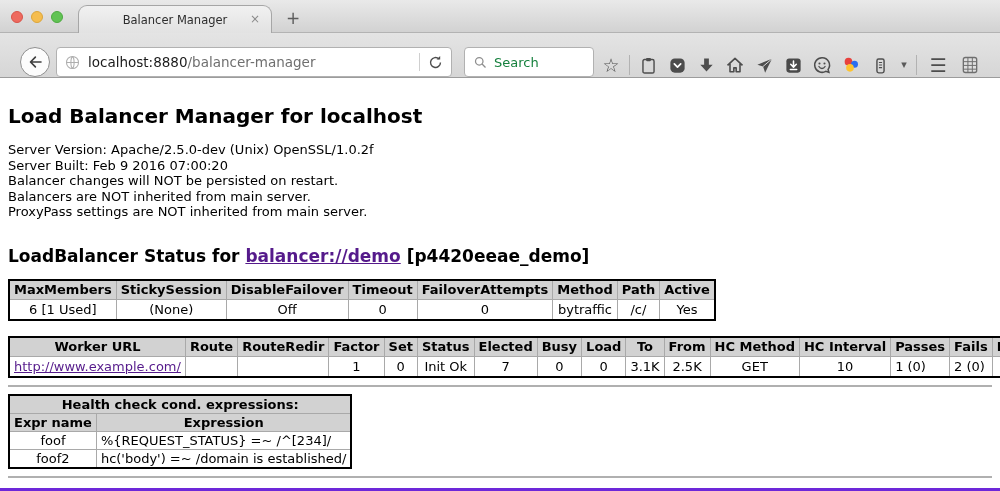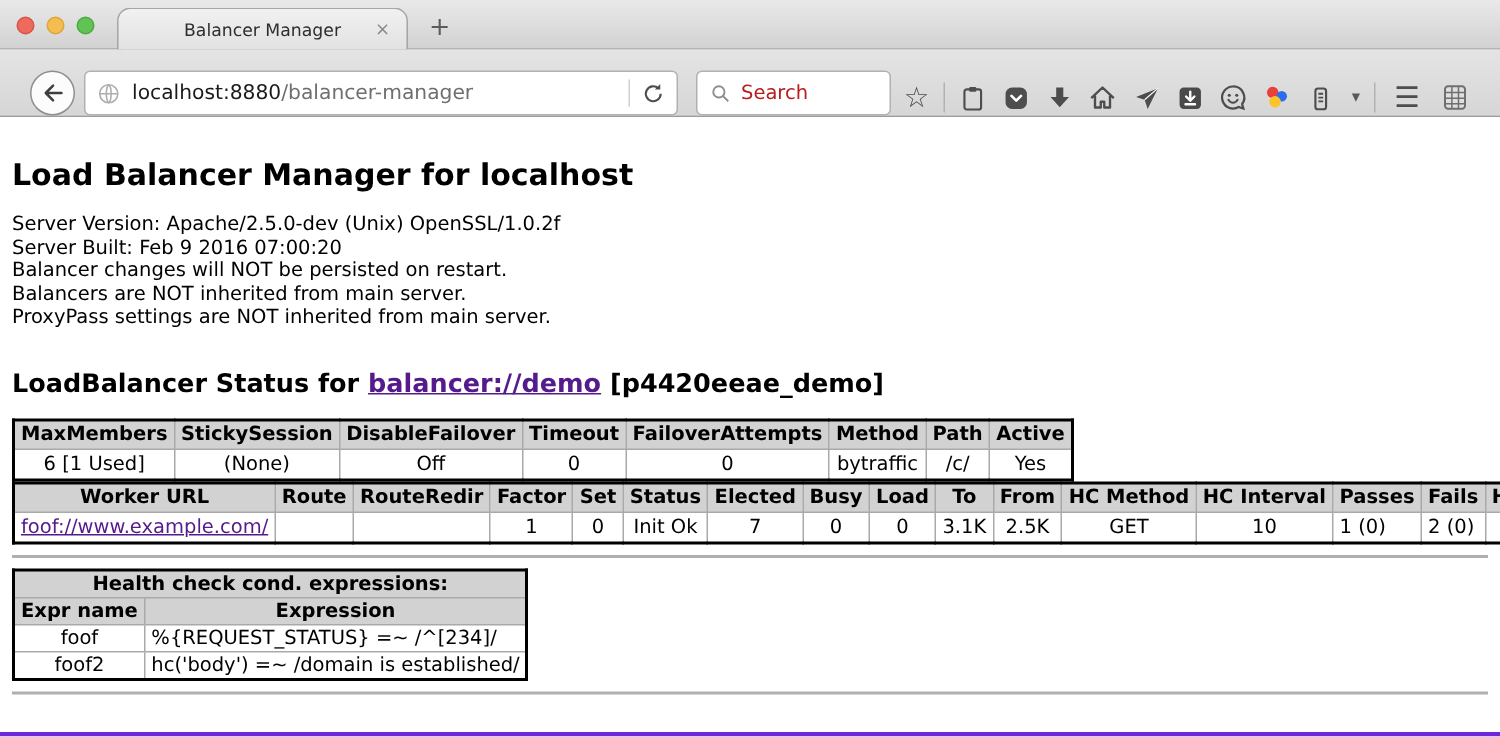--- a/index.html
+++ b/index.html
@@ -30,39 +30,39 @@
   .url-field { height:30px; flex:0 0 396px; background:#fff; border:1px solid #b1b1b1; border-radius:4px;
     display:flex; align-items:center; padding:0 7px; gap:7px; }
   .url-text { font-size:13.5px; white-space:nowrap; }
   .url-domain { color:#1b1b1b; }
   .url-path { color:#6f6f6f; }
   .url-spacer { flex:1; }
   .vdiv { width:1px; height:18px; background:#cfcfcf; }
   .vdiv.dark { background:#b2b2b2; height:20px; }
   .search-field { height:30px; flex:0 0 130px; background:#fff; border:1px solid #b1b1b1; border-radius:4px;
     display:flex; align-items:center; padding:0 8px; gap:6px; }
-  .search-placeholder { font-size:13px; color:#b91c1c; }
+  .search-placeholder { font-size:13px; color:#15803d; }
   .icon-row { display:flex; align-items:center; gap:7px; }
   .tb-icon { width:22px; height:24px; display:flex; align-items:center; justify-content:center;
     color:#4d4d4d; font-size:19px; line-height:22px; }
   .tb-icon.small { width:12px; font-size:11px; color:#5a5a5a; }
   .right-group { margin-left:auto; display:flex; align-items:center; gap:10px; }
 
   
   .content { flex:1; background:#fff; padding:10px 8px 0 8px; overflow:hidden; color:#000; }
   h1 { font-size:20px; margin:16px 0 14px; font-weight:bold; }
   .info-line { font-size:13px; line-height:15.5px; }
   h3.status { font-size:17px; margin:26px 0 13px; font-weight:bold; }
   h3.status a { color:#551a8b; font-weight:bold; }
   table { border-collapse:collapse; border:2px solid #000; font-size:13px; margin:0; }
   th, td { border:1px solid #a9a9a9; padding:1px 4px; text-align:center; height:20px; white-space:nowrap; }
   th { background:#d2d2d2; font-weight:bold; }
   td.left, th.left { text-align:left; }
   a.worker-link { color:#551a8b; }
-  .worker-wrap { }
+  .worker-wrap { margin-top:15px; }
   hr.rule { border:none; border-top:2px solid #b0b0b0; margin:7px 0; }
   .health-table td, .health-table th { height:18px; }
 
   svg.ic { display:block; }
 </style>
 </head>
 <body>
 
 <div class="window">
 
@@ -279,21 +279,21 @@
         <th>To</th>
         <th>From</th>
         <th>HC Method</th>
         <th>HC Interval</th>
         <th>Passes</th>
         <th>Fails</th>
         <th>HC uri</th>
 
       </tr>
       <tr>
-        <td class="left"><a class="worker-link" href="#">foof://www.example.com/</a></td>
+        <td class="left"><a class="worker-link" href="#">http://www.example.com/</a></td>
         <td></td>
         <td></td>
         <td>1</td>
         <td>0</td>
         <td>Init Ok</td>
         <td>7</td>
         <td>0</td>
         <td>0</td>
         <td>3.1K</td>
         <td>2.5K</td>

